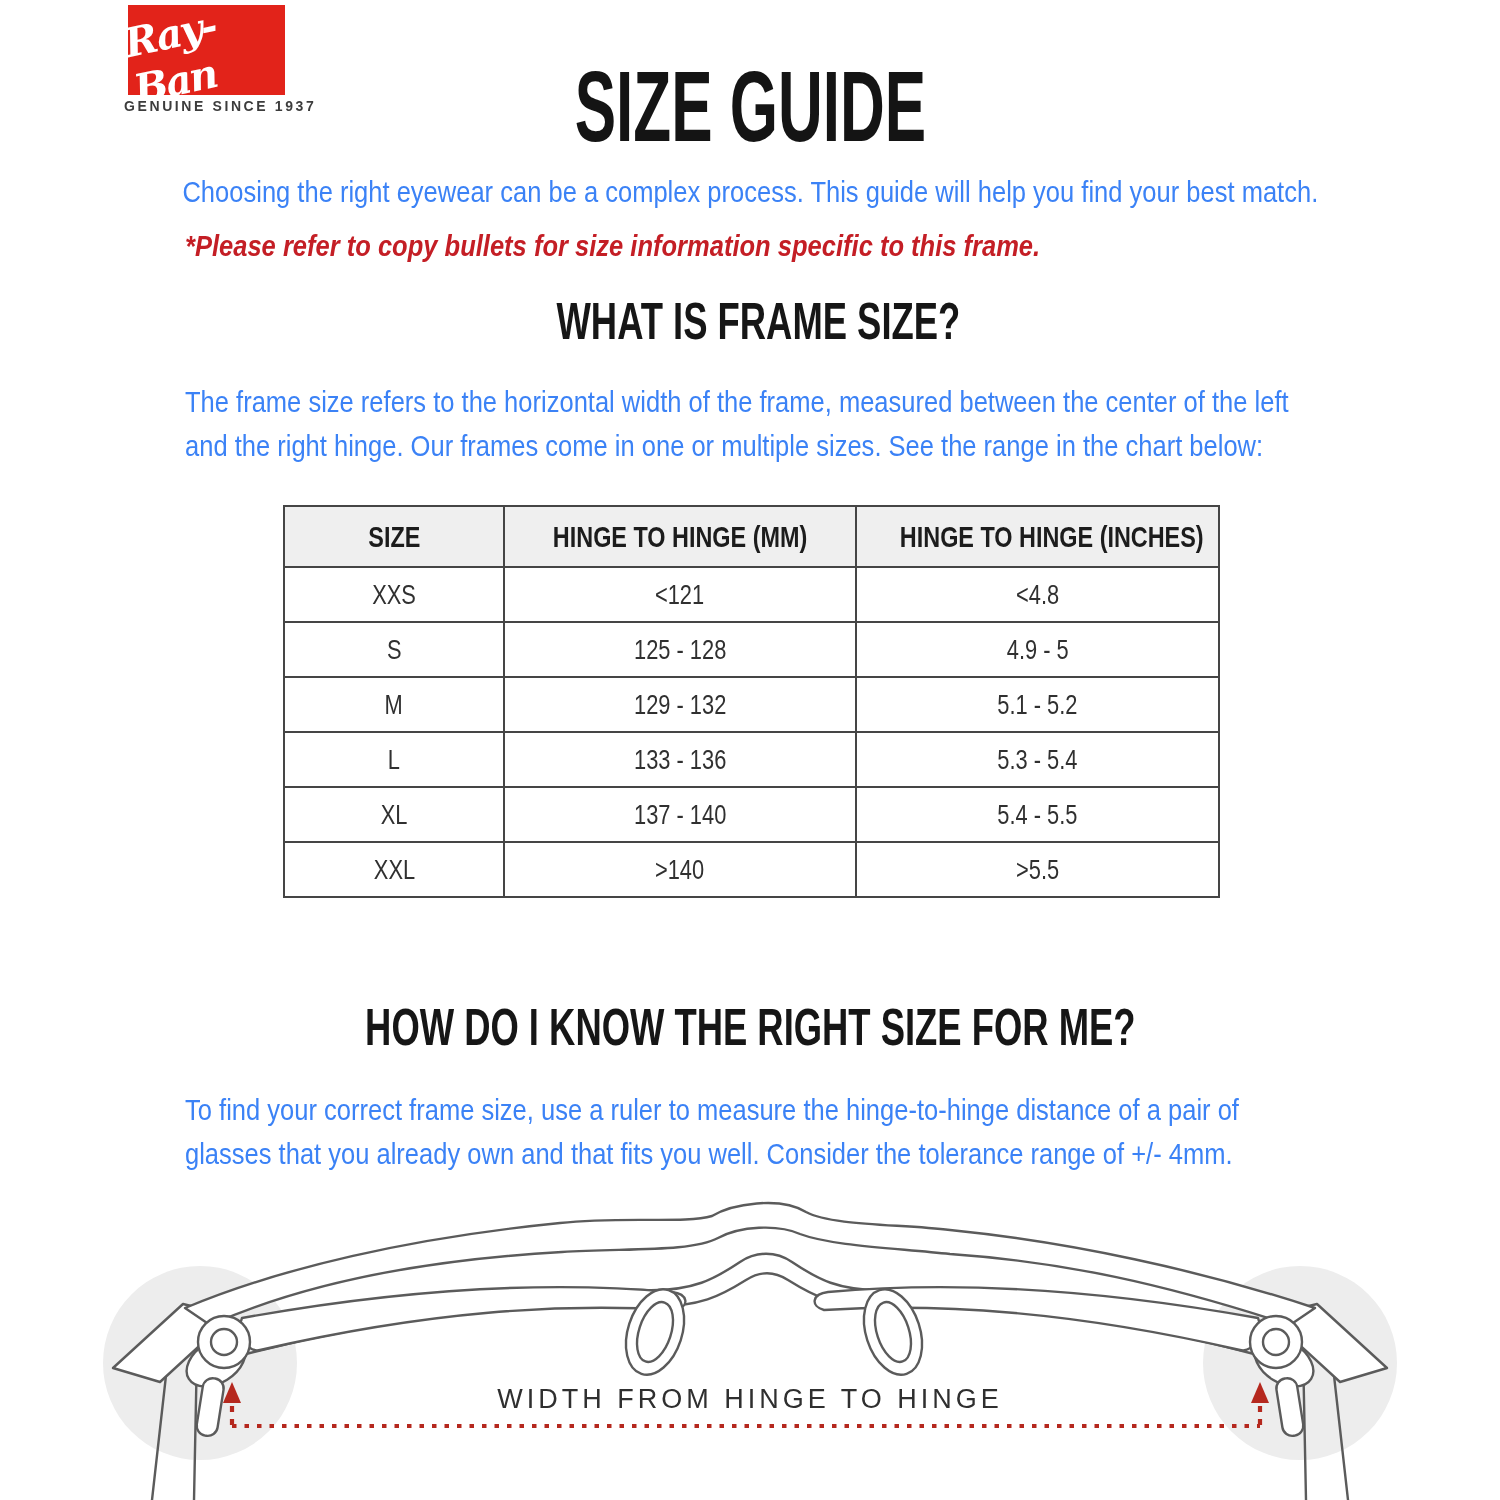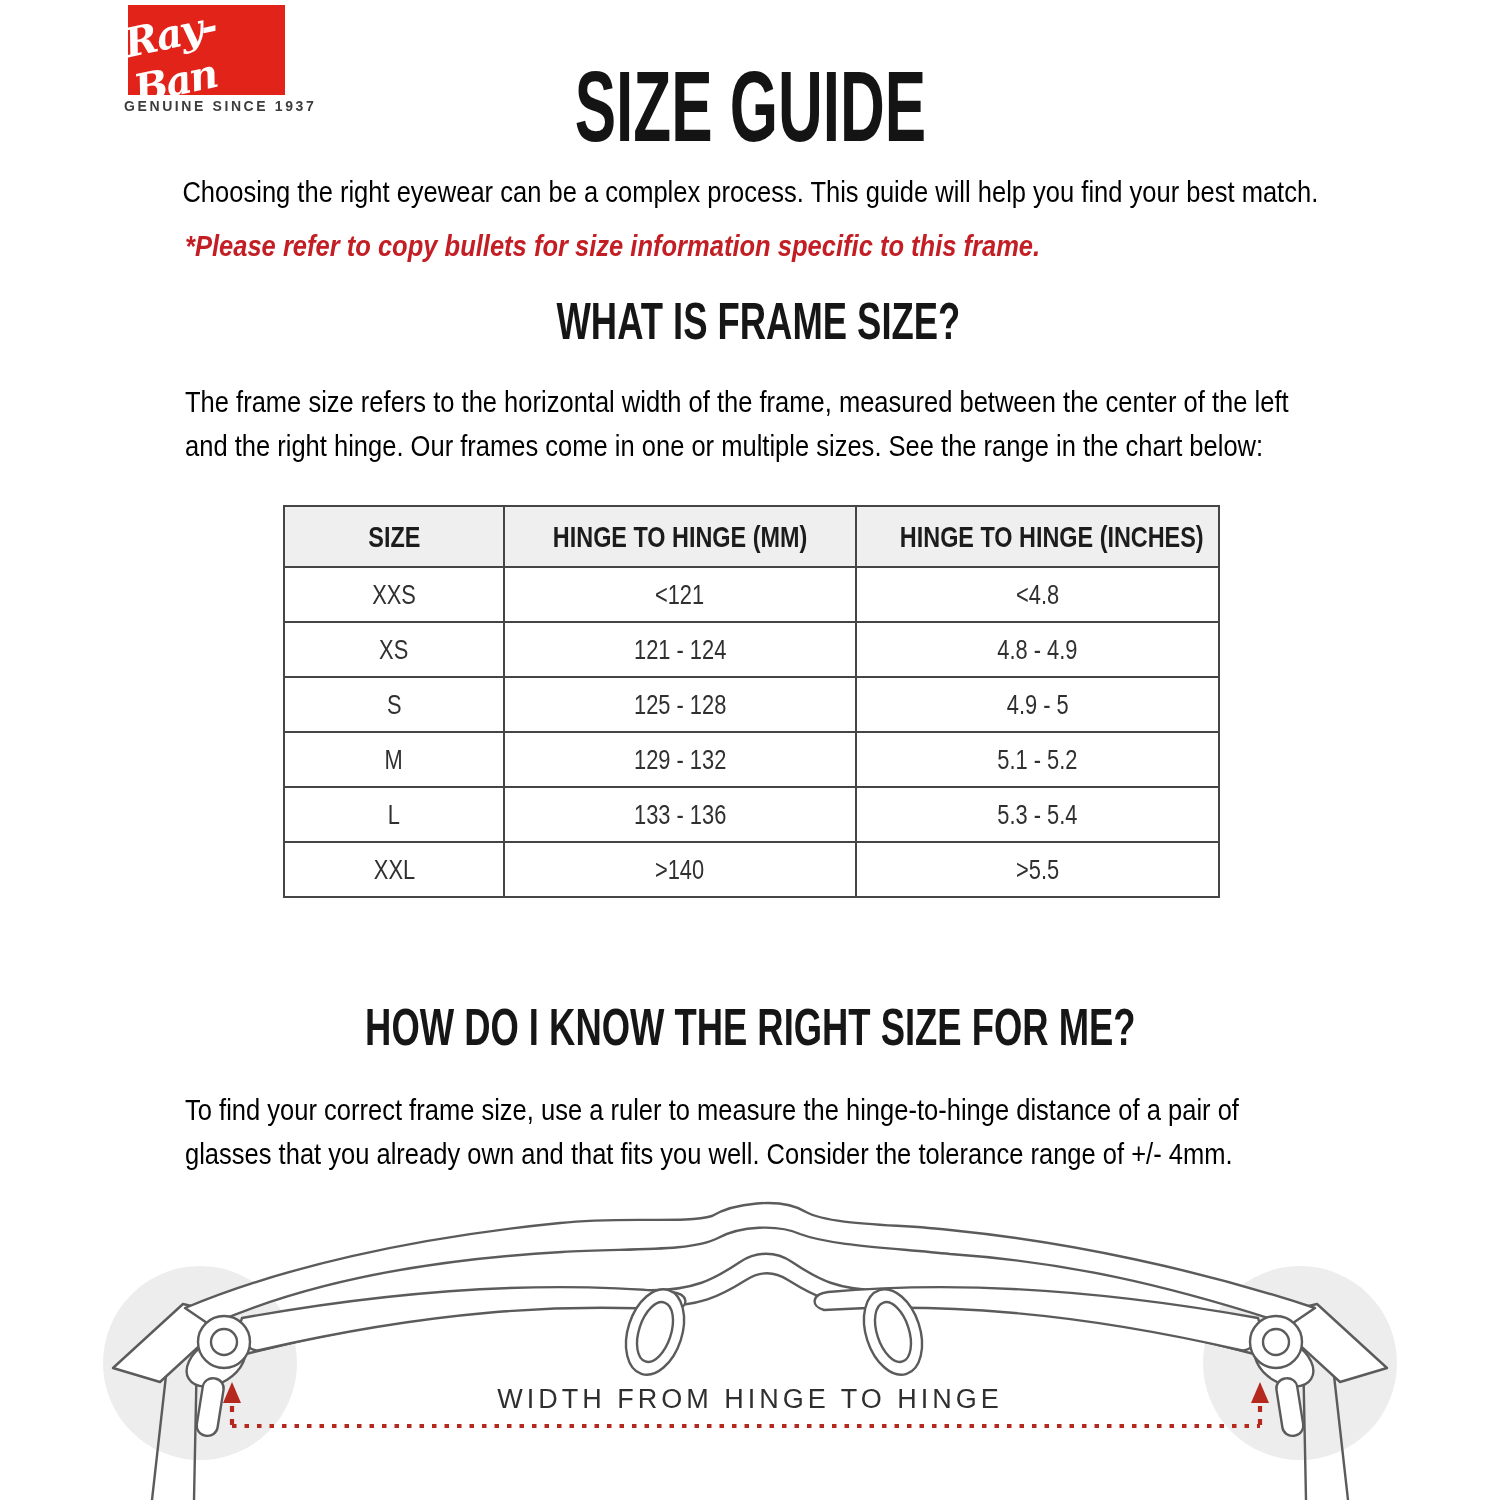--- a/index.html
+++ b/index.html
@@ -22,21 +22,21 @@
   }
   
   .center-row{position:absolute;left:0;width:1500px;text-align:center;}
   .cond{display:inline-block;transform:scaleX(0.62);transform-origin:50% 50%;white-space:nowrap;}
   .cond70{display:inline-block;transform:scaleX(0.70);transform-origin:50% 50%;white-space:nowrap;}
   .page-title{top:56px;font-size:100px;font-weight:bold;color:#141414;line-height:1.0;}
   .h2{font-size:52px;font-weight:bold;color:#161616;line-height:1.05;}
   .h2-frame{top:294px;padding-left:8px;}
   .h2-fit{top:1000px;}
   .body-copy{
-    position:absolute;left:185px;width:1300px;font-size:29px;line-height:44px;color:#000000;
+    position:absolute;left:185px;width:1300px;font-size:29px;line-height:44px;color:#3b82f6;
   }
   .body-inner{display:inline-block;transform:scaleX(0.88);transform-origin:0 0;width:1300px;}
   .intro{top:170px;left:0;width:1500px;text-align:center;}
   .intro .body-inner{width:auto;transform-origin:50% 50%;white-space:nowrap;}
   .note{top:224px;color:#c41e25;font-weight:bold;font-style:italic;}
   .note .body-inner{white-space:nowrap;}
   .para-frame{top:380px;}
   .para-fit{top:1088px;}
   
   .size-table{
@@ -93,38 +93,38 @@
       <th><span class="cellv">HINGE TO HINGE (INCHES)</span></th>
     </tr>
   </thead>
   <tbody>
     <tr>
       <td><span class="cellv">XXS</span></td>
       <td><span class="cellv">&lt;121</span></td>
       <td><span class="cellv">&lt;4.8</span></td>
     </tr>
     <tr>
-      <td><span class="cellv">XS</span></td>
-      <td><span class="cellv">121 - 124</span></td>
-      <td><span class="cellv">4.8 - 4.9</span></td>
-    </tr>
-    <tr>
       <td><span class="cellv">S</span></td>
       <td><span class="cellv">125 - 128</span></td>
       <td><span class="cellv">4.9 - 5</span></td>
     </tr>
     <tr>
       <td><span class="cellv">M</span></td>
       <td><span class="cellv">129 - 132</span></td>
       <td><span class="cellv">5.1 - 5.2</span></td>
     </tr>
     <tr>
       <td><span class="cellv">L</span></td>
       <td><span class="cellv">133 - 136</span></td>
       <td><span class="cellv">5.3 - 5.4</span></td>
+    </tr>
+    <tr>
+      <td><span class="cellv">XL</span></td>
+      <td><span class="cellv">137 - 140</span></td>
+      <td><span class="cellv">5.4 - 5.5</span></td>
     </tr>
     <tr>
       <td><span class="cellv">XXL</span></td>
       <td><span class="cellv">&gt;140</span></td>
       <td><span class="cellv">&gt;5.5</span></td>
     </tr>
   </tbody>
 </table>
 
 <div class="center-row h2 h2-fit">

